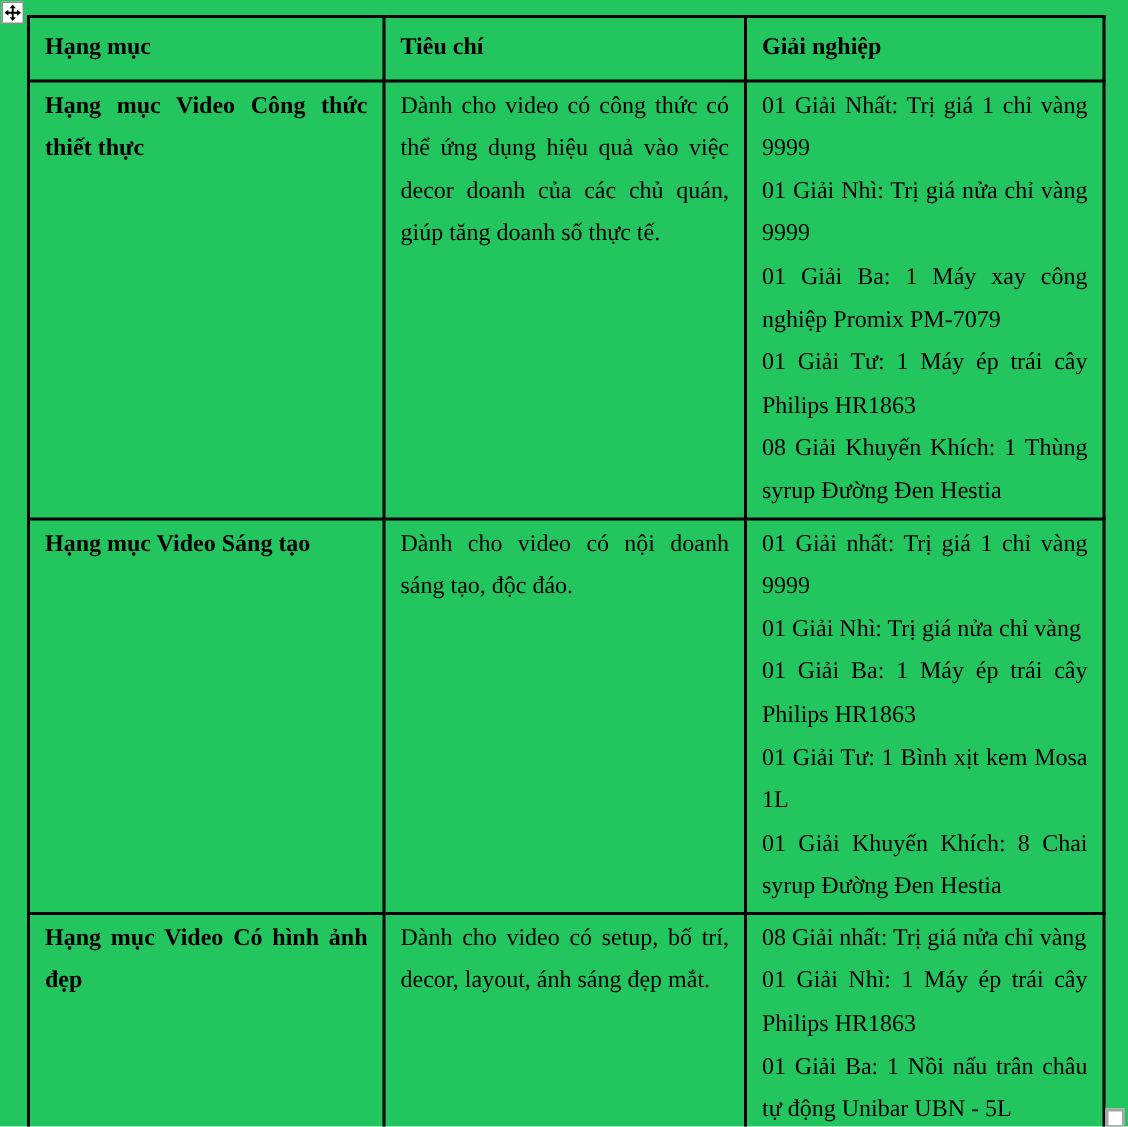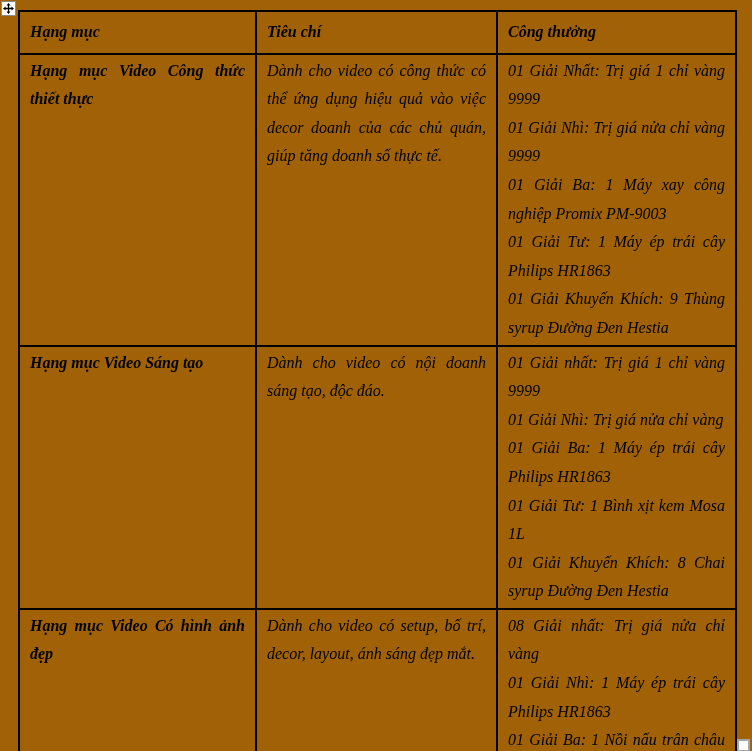--- a/index.html
+++ b/index.html
@@ -11,22 +11,21 @@
     width: 752px;
     height: 751px;
     overflow: hidden;
     position: relative;
     font-family: "Liberation Serif", "DejaVu Serif", serif;
     color: #000000;
   }
   .page {
     position: absolute;
     inset: 0;
-    background: #a16207;
-    font-style: italic;
+    background: #22c55e;
   }
   
   .move-handle {
     position: absolute;
     left: 1px;
     top: 1px;
     width: 15px;
     height: 15px;
     border: 1px solid #8a8a8a;
     background: #ffffff;
@@ -91,37 +90,37 @@
   <table class="tbl">
     <colgroup>
       <col style="width:237px">
       <col style="width:241px">
       <col style="width:239px">
     </colgroup>
     <thead>
       <tr class="hdr">
         <th>Hạng mục</th>
         <th>Tiêu chí</th>
-        <th>Công thưởng</th>
+        <th>Giải nghiệp</th>
       </tr>
     </thead>
     <tbody>
       <tr class="row-0">
         <td class="cat">
           <p>Hạng mục Video Công thức thiết thực</p>
         </td>
         <td class="crit">
           <p>Dành cho video có công thức có thể ứng dụng hiệu quả vào việc decor doanh của các chủ quán, giúp tăng doanh số thực tế.</p>
         </td>
         <td class="prizes">
           <p>01 Giải Nhất: Trị giá 1 chỉ vàng 9999</p>
           <p>01 Giải Nhì: Trị giá nửa chỉ vàng 9999</p>
-          <p>01 Giải Ba: 1 Máy xay công nghiệp Promix PM-9003</p>
+          <p>01 Giải Ba: 1 Máy xay công nghiệp Promix PM-7079</p>
           <p>01 Giải Tư: 1 Máy ép trái cây Philips HR1863</p>
-          <p>01 Giải Khuyến Khích: 9 Thùng syrup Đường Đen Hestia</p>
+          <p>08 Giải Khuyến Khích: 1 Thùng syrup Đường Đen Hestia</p>
         </td>
       </tr>
       <tr class="row-1">
         <td class="cat">
           <p>Hạng mục Video Sáng tạo</p>
         </td>
         <td class="crit">
           <p>Dành cho video có nội doanh sáng tạo, độc đáo.</p>
         </td>
         <td class="prizes">

